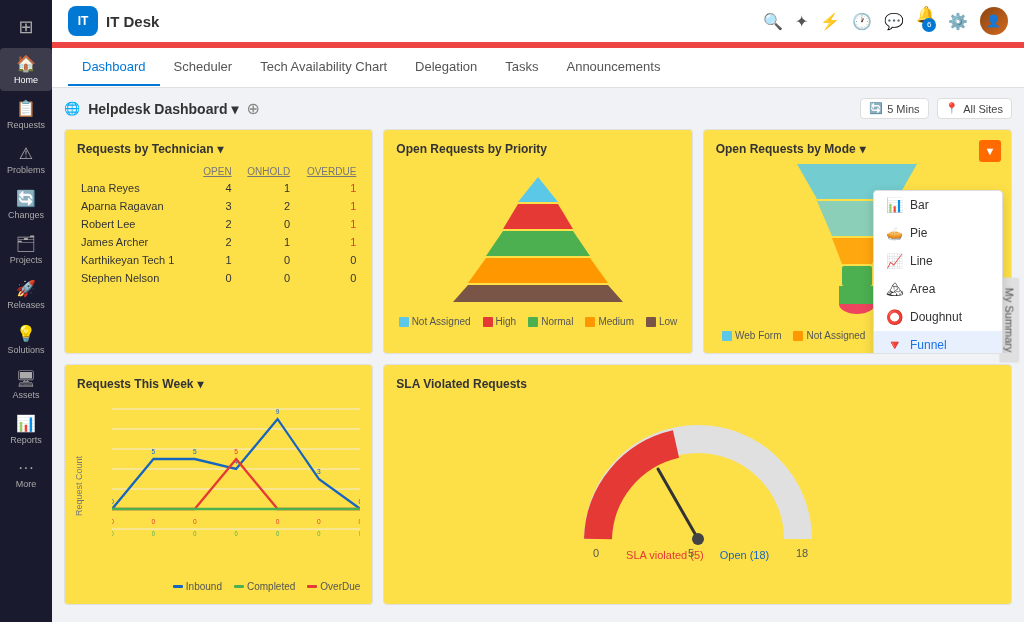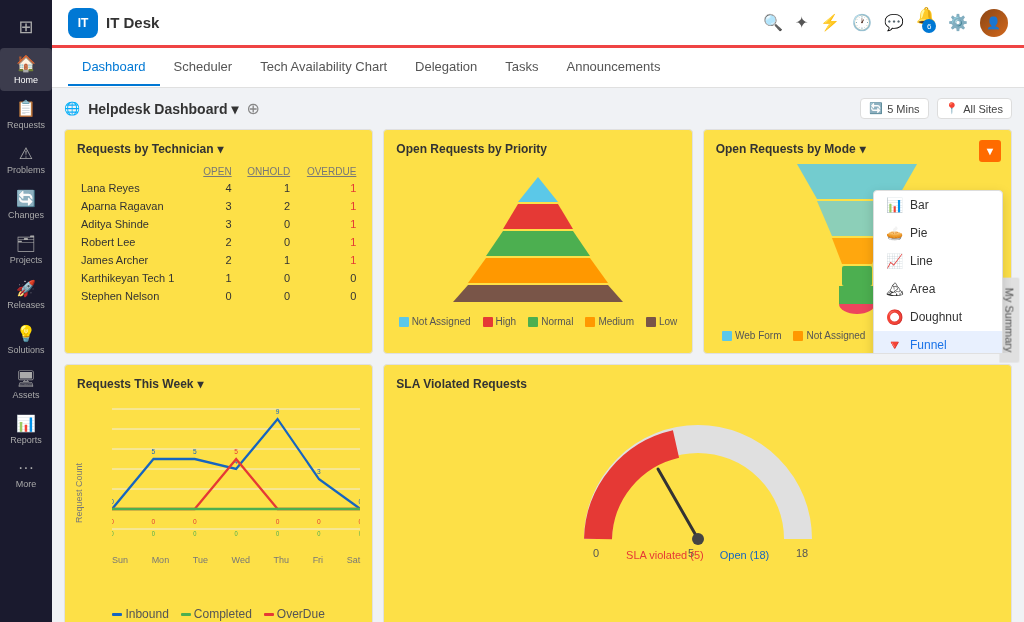--- a/index.html
+++ b/index.html
@@ -45,21 +45,21 @@
     .main-area {
       flex: 1;
       display: flex;
       flex-direction: column;
       overflow: hidden;
     }
 
     
     .topbar {
       background: #fff;
-      border-bottom: 3px solid #ef4444;
+      border-bottom: 6px solid #ef4444;
       padding: 0 16px;
       display: flex;
       align-items: center;
       height: 48px;
       flex-shrink: 0;
     }
     .topbar-logo {
       display: flex;
       align-items: center;
       gap: 8px;
@@ -343,24 +343,24 @@
       display: flex;
       justify-content: space-between;
       font-size: 9px;
       color: #777;
       padding: 2px 0;
     }
 
     .sla-legend {
       display: flex;
       gap: 12px;
-      justify-content: center;
-      font-size: 12px;
+      justify-content: flex-end;
+      font-size: 10px;
       color: #555;
-      margin-top: 20px;
+      margin-top: 8px;
     }
     .sla-legend-item {
       display: flex;
       align-items: center;
       gap: 3px;
     }
     .sla-dot {
       width: 10px;
       height: 3px;
       border-radius: 1px;
@@ -490,26 +490,20 @@
           <tr>
     <td>Lana Reyes</td>
     <td>4</td>
     <td>1</td>
     <td class="red">1</td>
   </tr>
               <tr>
     <td>Aparna Ragavan</td>
     <td>3</td>
     <td>2</td>
-    <td class="red">1</td>
-  </tr>
-              <tr>
-    <td>Aditya Shinde</td>
-    <td>3</td>
-    <td>0</td>
     <td class="red">1</td>
   </tr>
               <tr>
     <td>Robert Lee</td>
     <td>2</td>
     <td>0</td>
     <td class="red">1</td>
   </tr>
               <tr>
     <td>James Archer</td>
@@ -688,29 +682,20 @@
 
             <polyline points="0,110 50,110 100,110 150,110 200,110 250,110 300,110" fill="none" stroke="#4caf50" stroke-width="2.5"></polyline>
             <text x="0" y="137" font-size="7" fill="#4caf50" text-anchor="middle">0</text>
             <text x="50" y="137" font-size="7" fill="#4caf50" text-anchor="middle">0</text>
             <text x="100" y="137" font-size="7" fill="#4caf50" text-anchor="middle">0</text>
             <text x="150" y="137" font-size="7" fill="#4caf50" text-anchor="middle">0</text>
             <text x="200" y="137" font-size="7" fill="#4caf50" text-anchor="middle">0</text>
             <text x="250" y="137" font-size="7" fill="#4caf50" text-anchor="middle">0</text>
             <text x="300" y="137" font-size="7" fill="#4caf50" text-anchor="middle">0</text>
           </svg>
-          <div class="x-axis-labels" id="x-axis-labels">
-              <span>Sun</span>
-              <span>Mon</span>
-              <span>Tue</span>
-              <span>Wed</span>
-              <span>Thu</span>
-              <span>Fri</span>
-              <span>Sat</span>
-            </div>
         </div>
         <div class="sla-legend" id="week-legend">
             <div class="sla-legend-item">
               <div class="sla-dot" style="background:#1565c0; height:3px;"></div>
               <span>Inbound</span>
             </div>
             <div class="sla-legend-item">
               <div class="sla-dot" style="background:#4caf50; height:3px;"></div>
               <span>Completed</span>
             </div>

